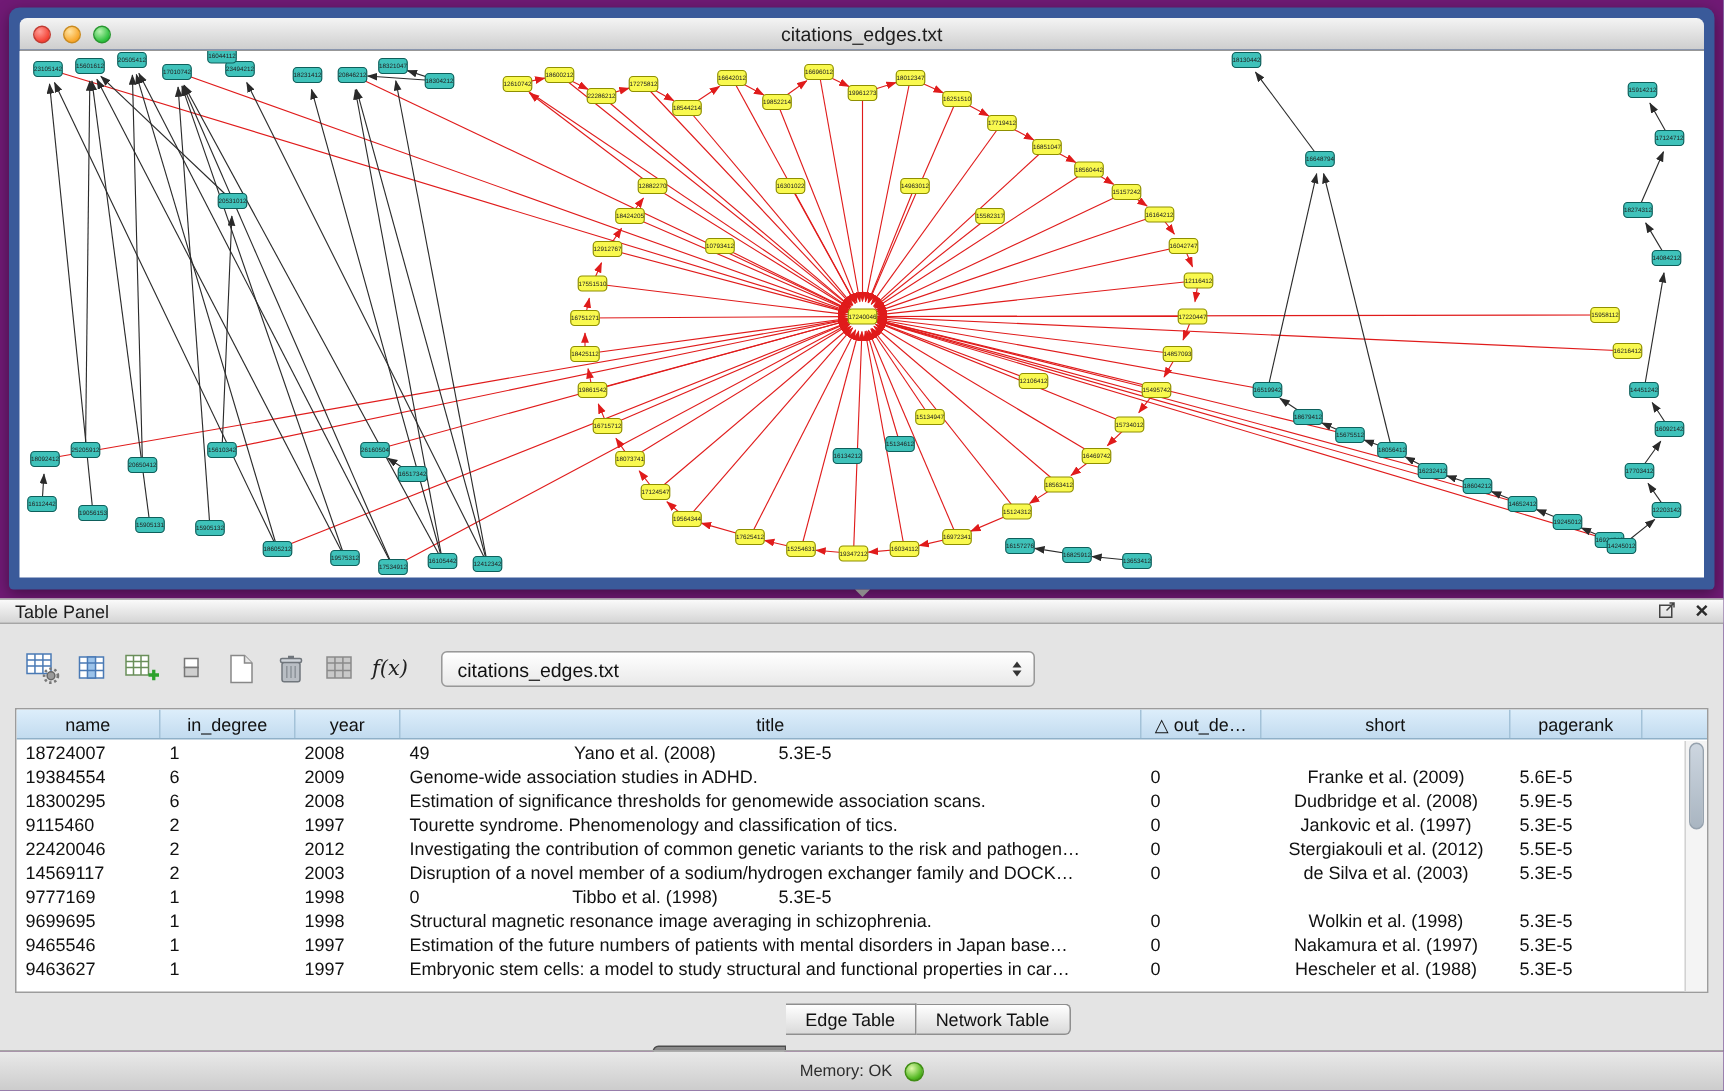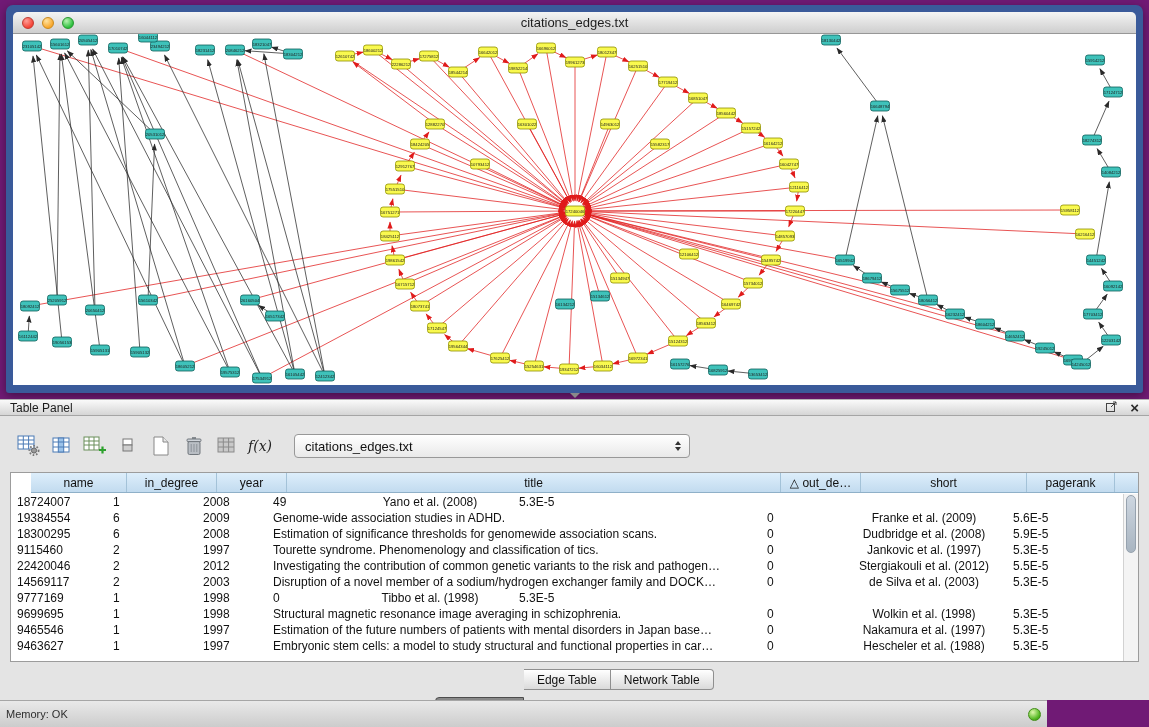--- a/index.html
+++ b/index.html
@@ -39,21 +39,21 @@
     background:linear-gradient(#ffffff,#e9e9e9); display:flex; align-items:center;
     padding:0 8px 0 10px; font-size:13px; color:#111; box-shadow:inset 0 1px 0 rgba(255,255,255,.8); }
   .combo .cv { flex:1; }
   .combo-arrows { display:flex; flex-direction:column; gap:2px; }
   .combo-arrows i { width:0; height:0; border-left:3.5px solid transparent; border-right:3.5px solid transparent; }
   .combo-arrows .up { border-bottom:4.5px solid #333; }
   .combo-arrows .down { border-top:4.5px solid #333; }
 
   .ttable { margin:2px 10px 0 10px; border:1px solid #9c9c9c; background:#fff; height:190px; position:relative; overflow:hidden; }
   .thead { display:flex; height:20px; background:linear-gradient(#ddeefb,#c2dbef); border-bottom:1px solid #8fb0c8;
-    font-size:12px; color:#111;margin-left:20px; }
+    font-size:12px; color:#111; }
   .hcell { display:flex; align-items:center; justify-content:center; border-right:1px solid #a3c2d8; height:100%; }
   .hfill { flex:1; border-right:none; }
   .c0 { width:96px; } .c1 { width:90px; } .c2 { width:70px; } .c3 { width:494px; }
   .c4 { width:80px; } .c5 { width:166px; } .c6 { width:88px; }
   .tbody { position:absolute; top:21px; left:0; right:15px; bottom:0; overflow:hidden; }
   .trow { display:flex; height:16px; }
   .tcell { display:block; line-height:16px; font-size:12px; color:#111; padding:0 6px;
     white-space:nowrap; overflow:hidden; }
   .tcell.c5 { text-align:center; }
   .vscroll { position:absolute; top:21px; right:0; width:15px; bottom:0; background:#f4f4f4; border-left:1px solid #d2d2d2; }
@@ -62,23 +62,23 @@
 
   .tabs { display:flex; justify-content:center; margin-top:7px; }
   .tab { height:21px; line-height:20px; padding:0 13px; font-size:12px; color:#111;
     border:1px solid #8f8f8f; background:linear-gradient(#ffffff,#dadada); }
   .tab + .tab { border-left:none; }
   .tab:first-child { border-radius:4px 0 0 4px; }
   .tab:last-child { border-radius:0 4px 4px 0; }
   .tab.active { background:linear-gradient(#8b8b8b,#5a5a5a); color:#fff; border-color:#4c4c4c;margin-top:28px; }
 
   
-  .statusbar { position:absolute; left:0; top:700px; width:1047px; height:27px;
+  .statusbar { position:absolute; left:0; top:700px; width:1149px; height:27px;
     background:linear-gradient(#e9e9e9,#cccccc); border-top:1px solid #a6a6a6;
-    display:flex; align-items:center; justify-content:space-between; gap:8px; padding:0 6px;
+    display:flex; align-items:center; justify-content:center; gap:8px; padding:0 6px;
     font-size:11px; color:#2e2e2e; }
   .memdot { width:13px; height:13px; border-radius:50%;
     background:radial-gradient(circle at 35% 30%, #def8ab, #54b823 65%, #2f7d10);
     border:1px solid #3f8d14; }
 </style>
 </head>
 <body>
 
 <div class="screen">
 

